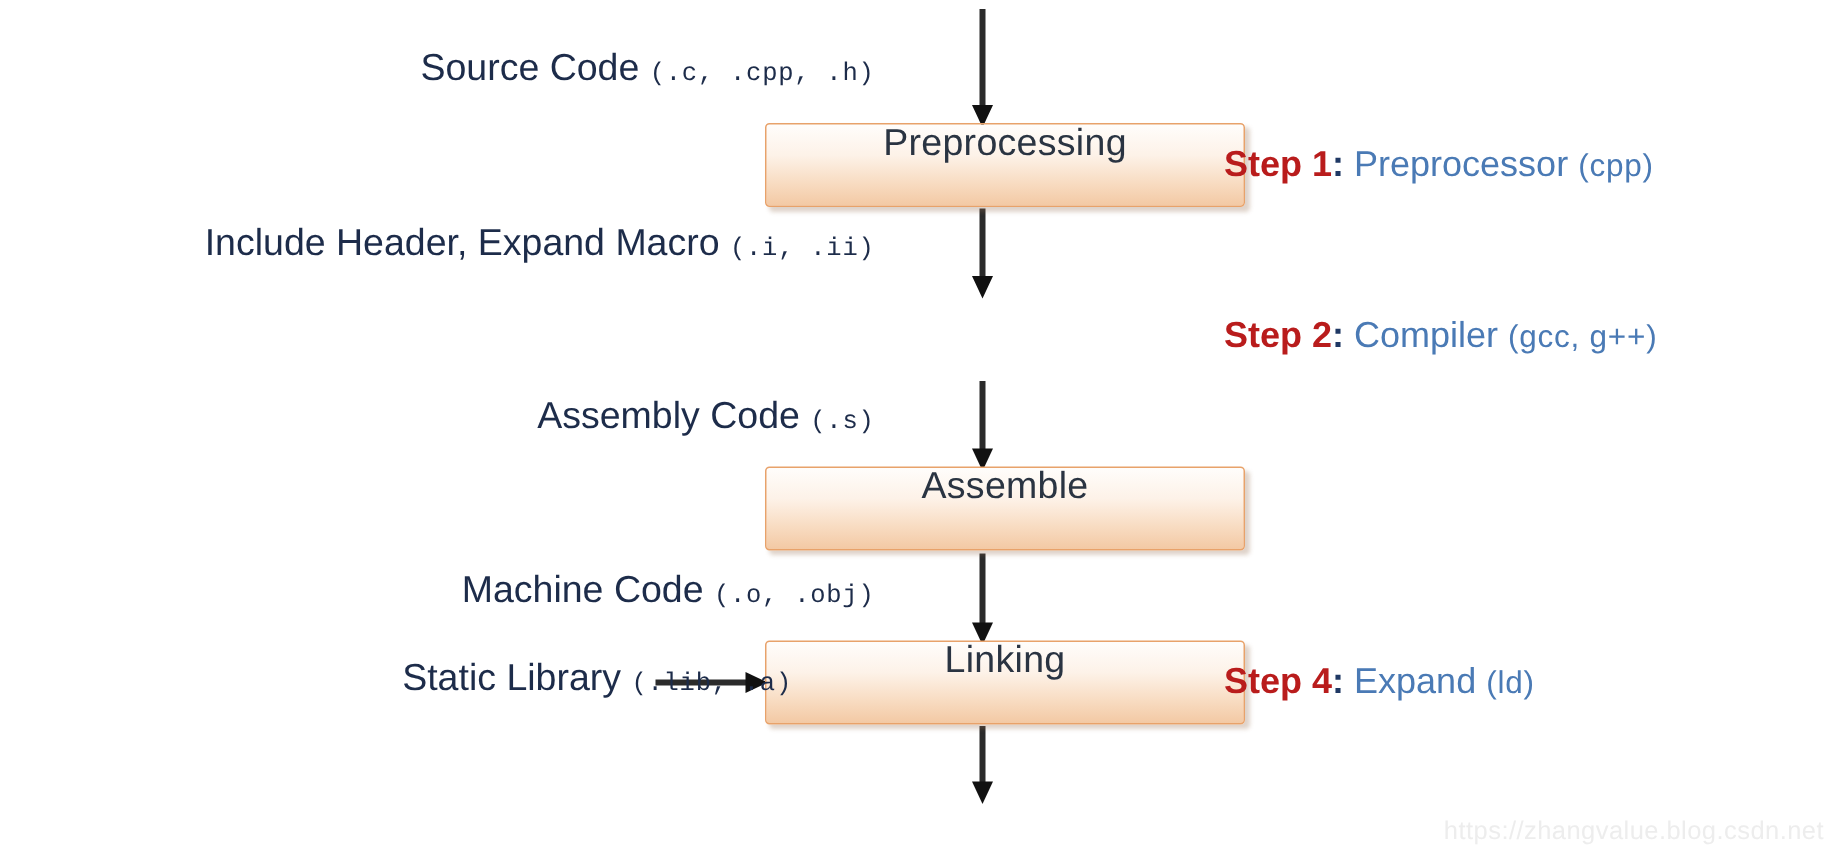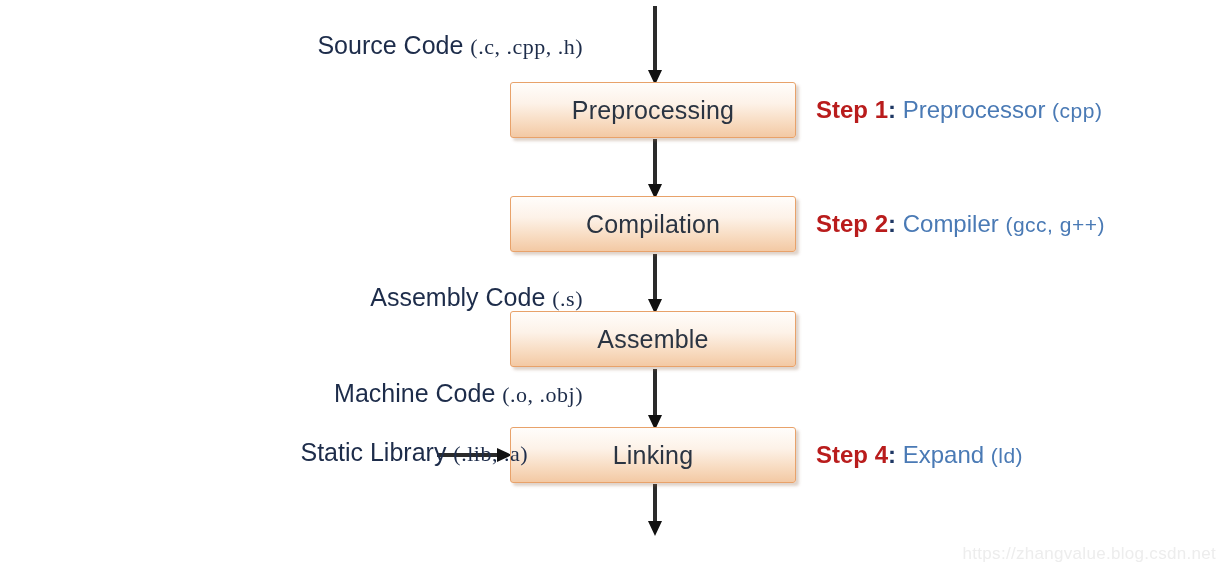--- a/index.html
+++ b/index.html
@@ -15,29 +15,29 @@
     width: 1228px;
     height: 572px;
     background: #ffffff;
     overflow: hidden;
   }
 
   
   .proc-box {
     position: absolute;
     left: 510px;
-    width: 286px;
+    width: 320px;
     height: 56px;
     box-sizing: border-box;
     border: 1.5px solid #e8a26a;
     border-radius: 3px;
     background: linear-gradient(to bottom, #fffdfb 0%, #fdf2e8 38%, #f8dcc2 72%, #f3c9a4 100%);
     box-shadow: 3px 3px 3px rgba(150,110,80,0.30);
     display: flex;
-    align-items: center;
+    align-items: flex-start;
     justify-content: center;
   }
   .proc-box .proc-label {
     font-size: 25px;
     color: #2a3442;
     letter-spacing: 0.2px;
     line-height: 1;
   }
 
   .box-pre  { top: 82px; }
@@ -49,27 +49,27 @@
   .caption {
     position: absolute;
     right: 645px;
     white-space: nowrap;
     text-align: right;
     font-size: 25px;
     color: #1d2c4a;
     line-height: 1;
   }
   .caption .mono {
-    font-family: Liberation Serif, serif;
-    font-size: 22px;
+    font-family: Liberation Mono, monospace;
+    font-size: 17px;
     letter-spacing: 0.5px;
   }
   .cap-source { top: 33px; }
   .cap-incl   { top: 150px; }
-  .cap-asmcode{ top: 265px; margin-top: 20px; }
+  .cap-asmcode{ top: 265px; }
   .cap-machine{ top: 381px; }
   .cap-static { top: 440px; right: 700px; margin-left: 48px; }
   .cap-exec   { top: 496px; }
 
   
   .step {
     position: absolute;
     left: 816px;
     white-space: nowrap;
     font-size: 24px;
@@ -202,33 +202,33 @@
   </div>
 
   <div class="h-arrow">
     <div class="shaft"></div>
     <div class="head"></div>
   </div>
 
   <div class="proc-box box-pre">
     <span class="proc-label">Preprocessing</span>
   </div>
-  <div class="proc-box box-com">
-    <span class="proc-label">Compilation</span>
-  </div>
   <div class="proc-box box-link">
     <span class="proc-label">Linking</span>
   </div>
   <div class="proc-box box-asm">
     <span class="proc-label">Assemble</span>
   </div>
 
   <div class="caption cap-source">
     <span>Source Code </span><span class="mono">(.c, .cpp, .h)</span>
   </div>
+  <div class="caption cap-incl">
+    <span>Include Header, Expand Macro </span><span class="mono">(.i, .ii)</span>
+  </div>
   <div class="caption cap-asmcode">
     <span>Assembly Code </span><span class="mono">(.s)</span>
   </div>
   <div class="caption cap-machine">
     <span>Machine Code </span><span class="mono">(.o, .obj)</span>
   </div>
   <div class="caption cap-static">
     <span>Static Library </span><span class="mono">(.lib, .a)</span>
   </div>
 

